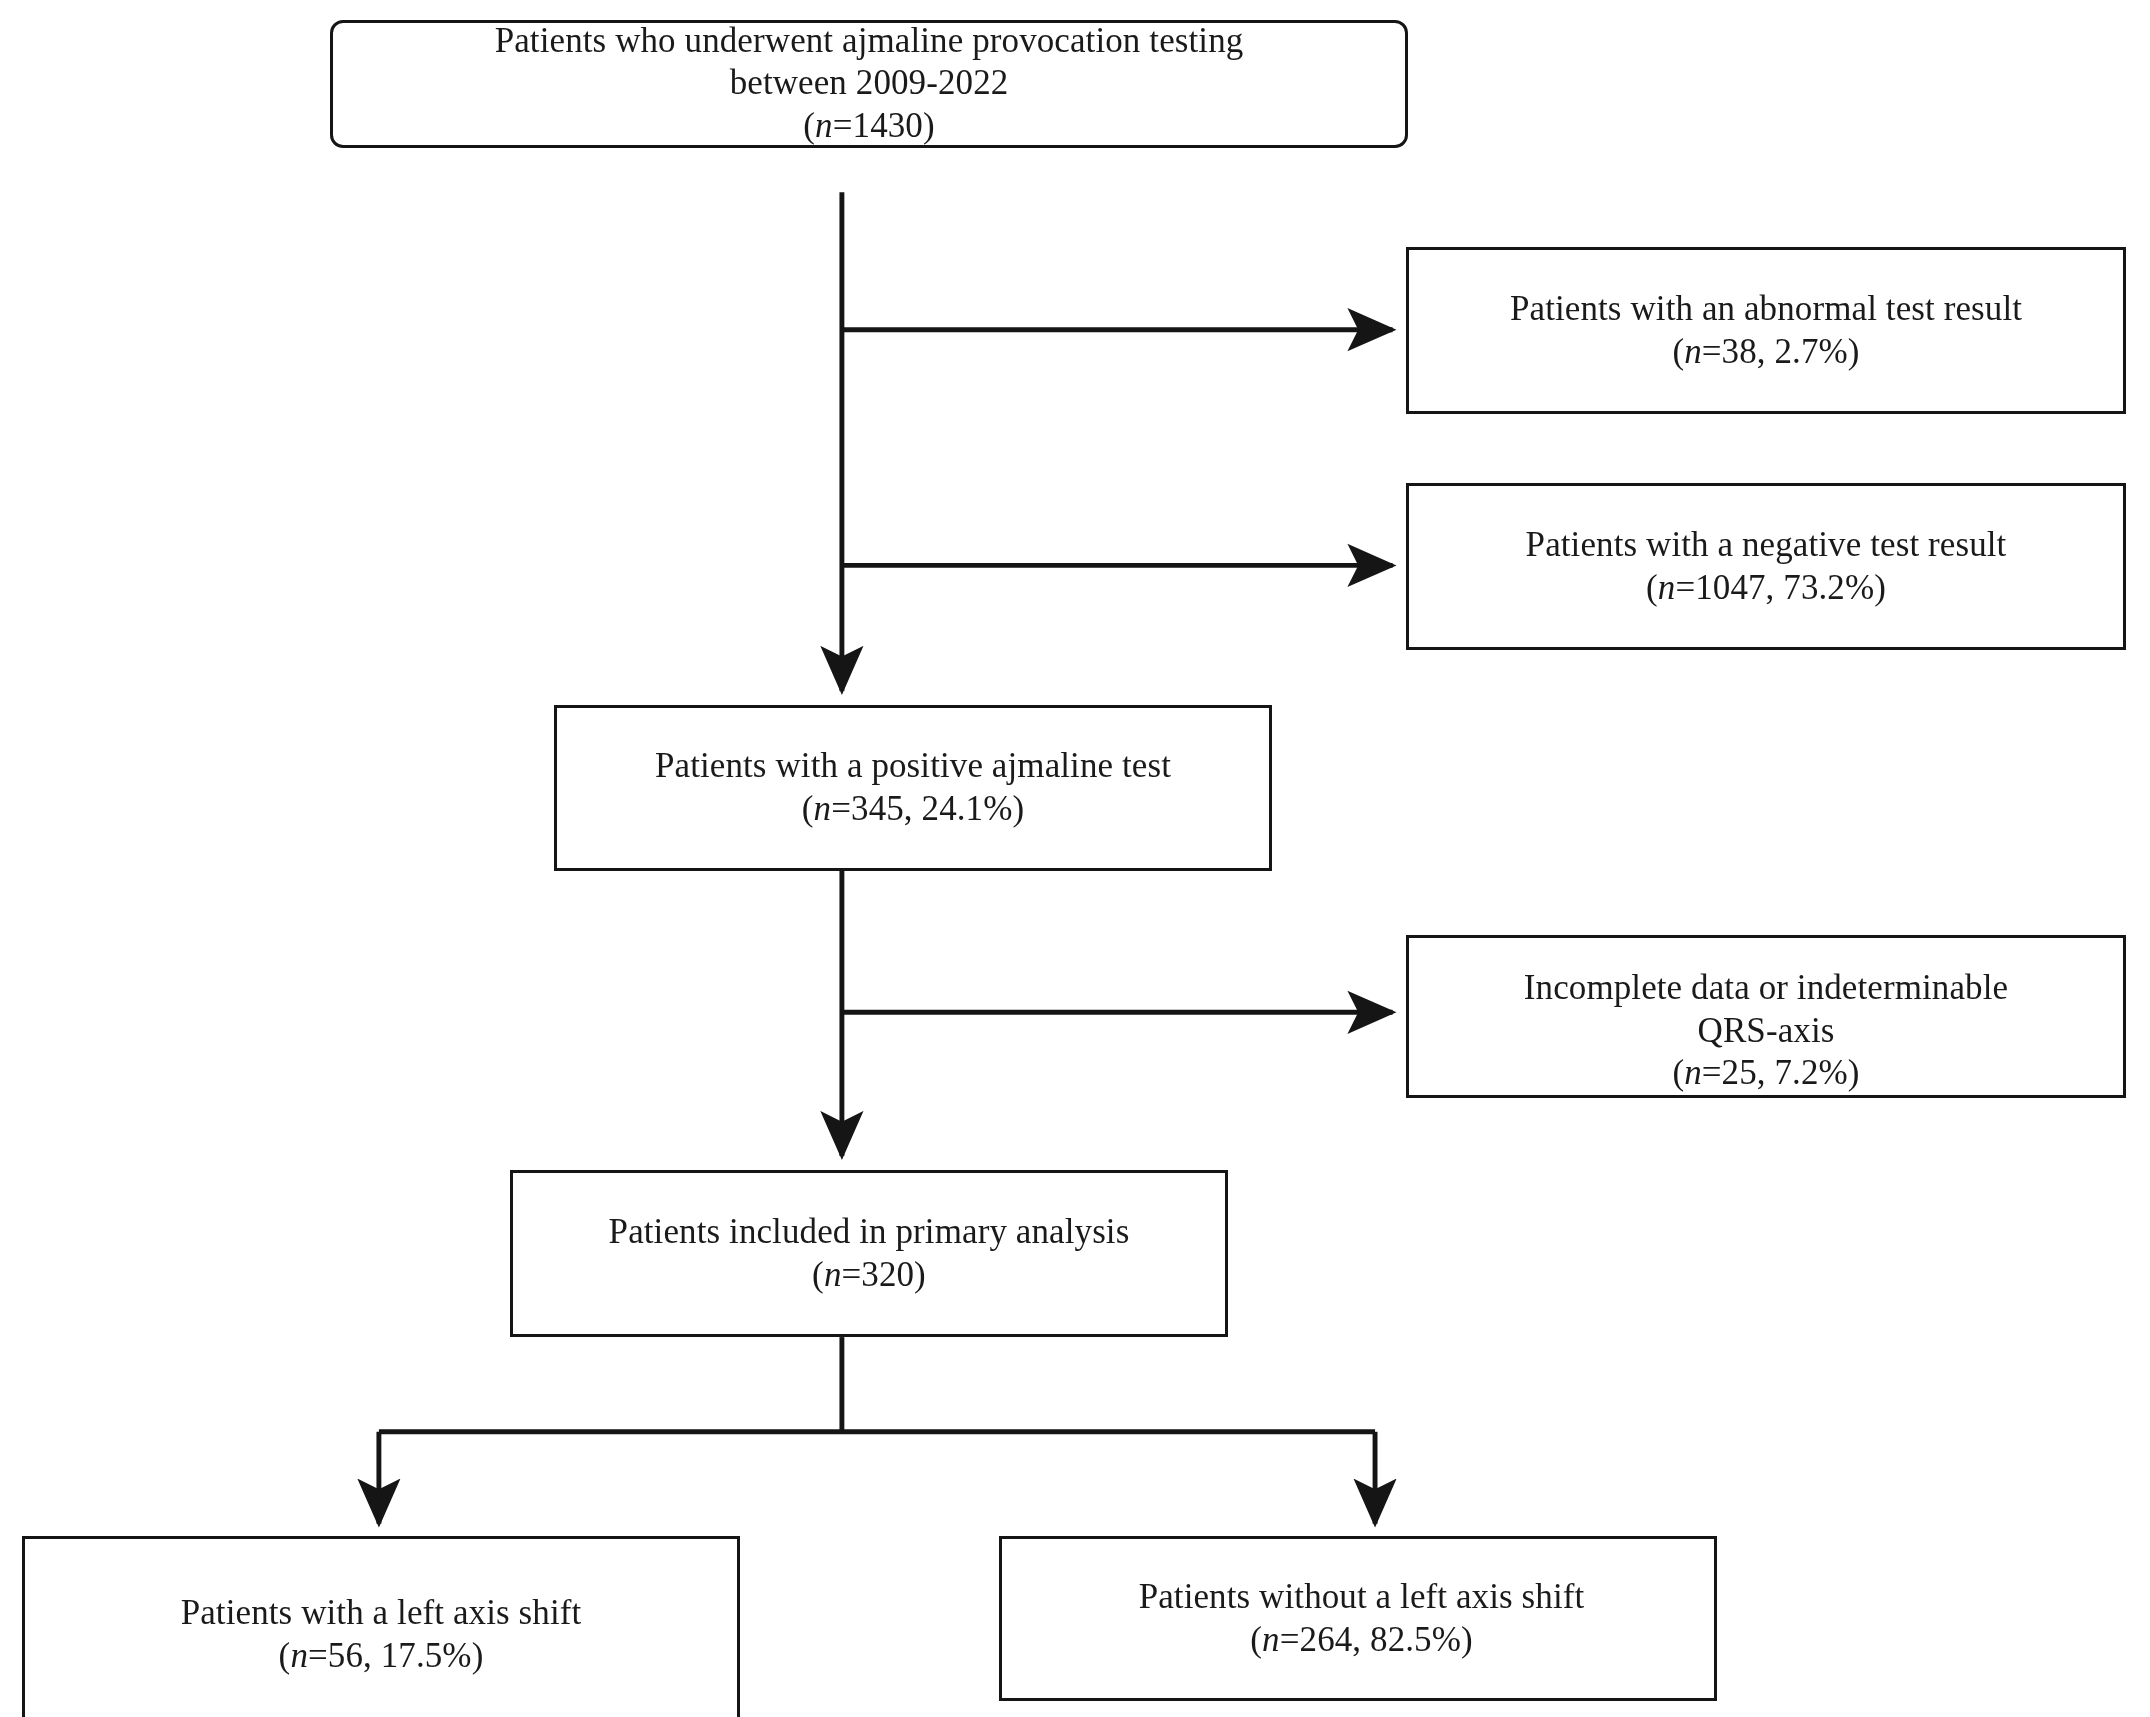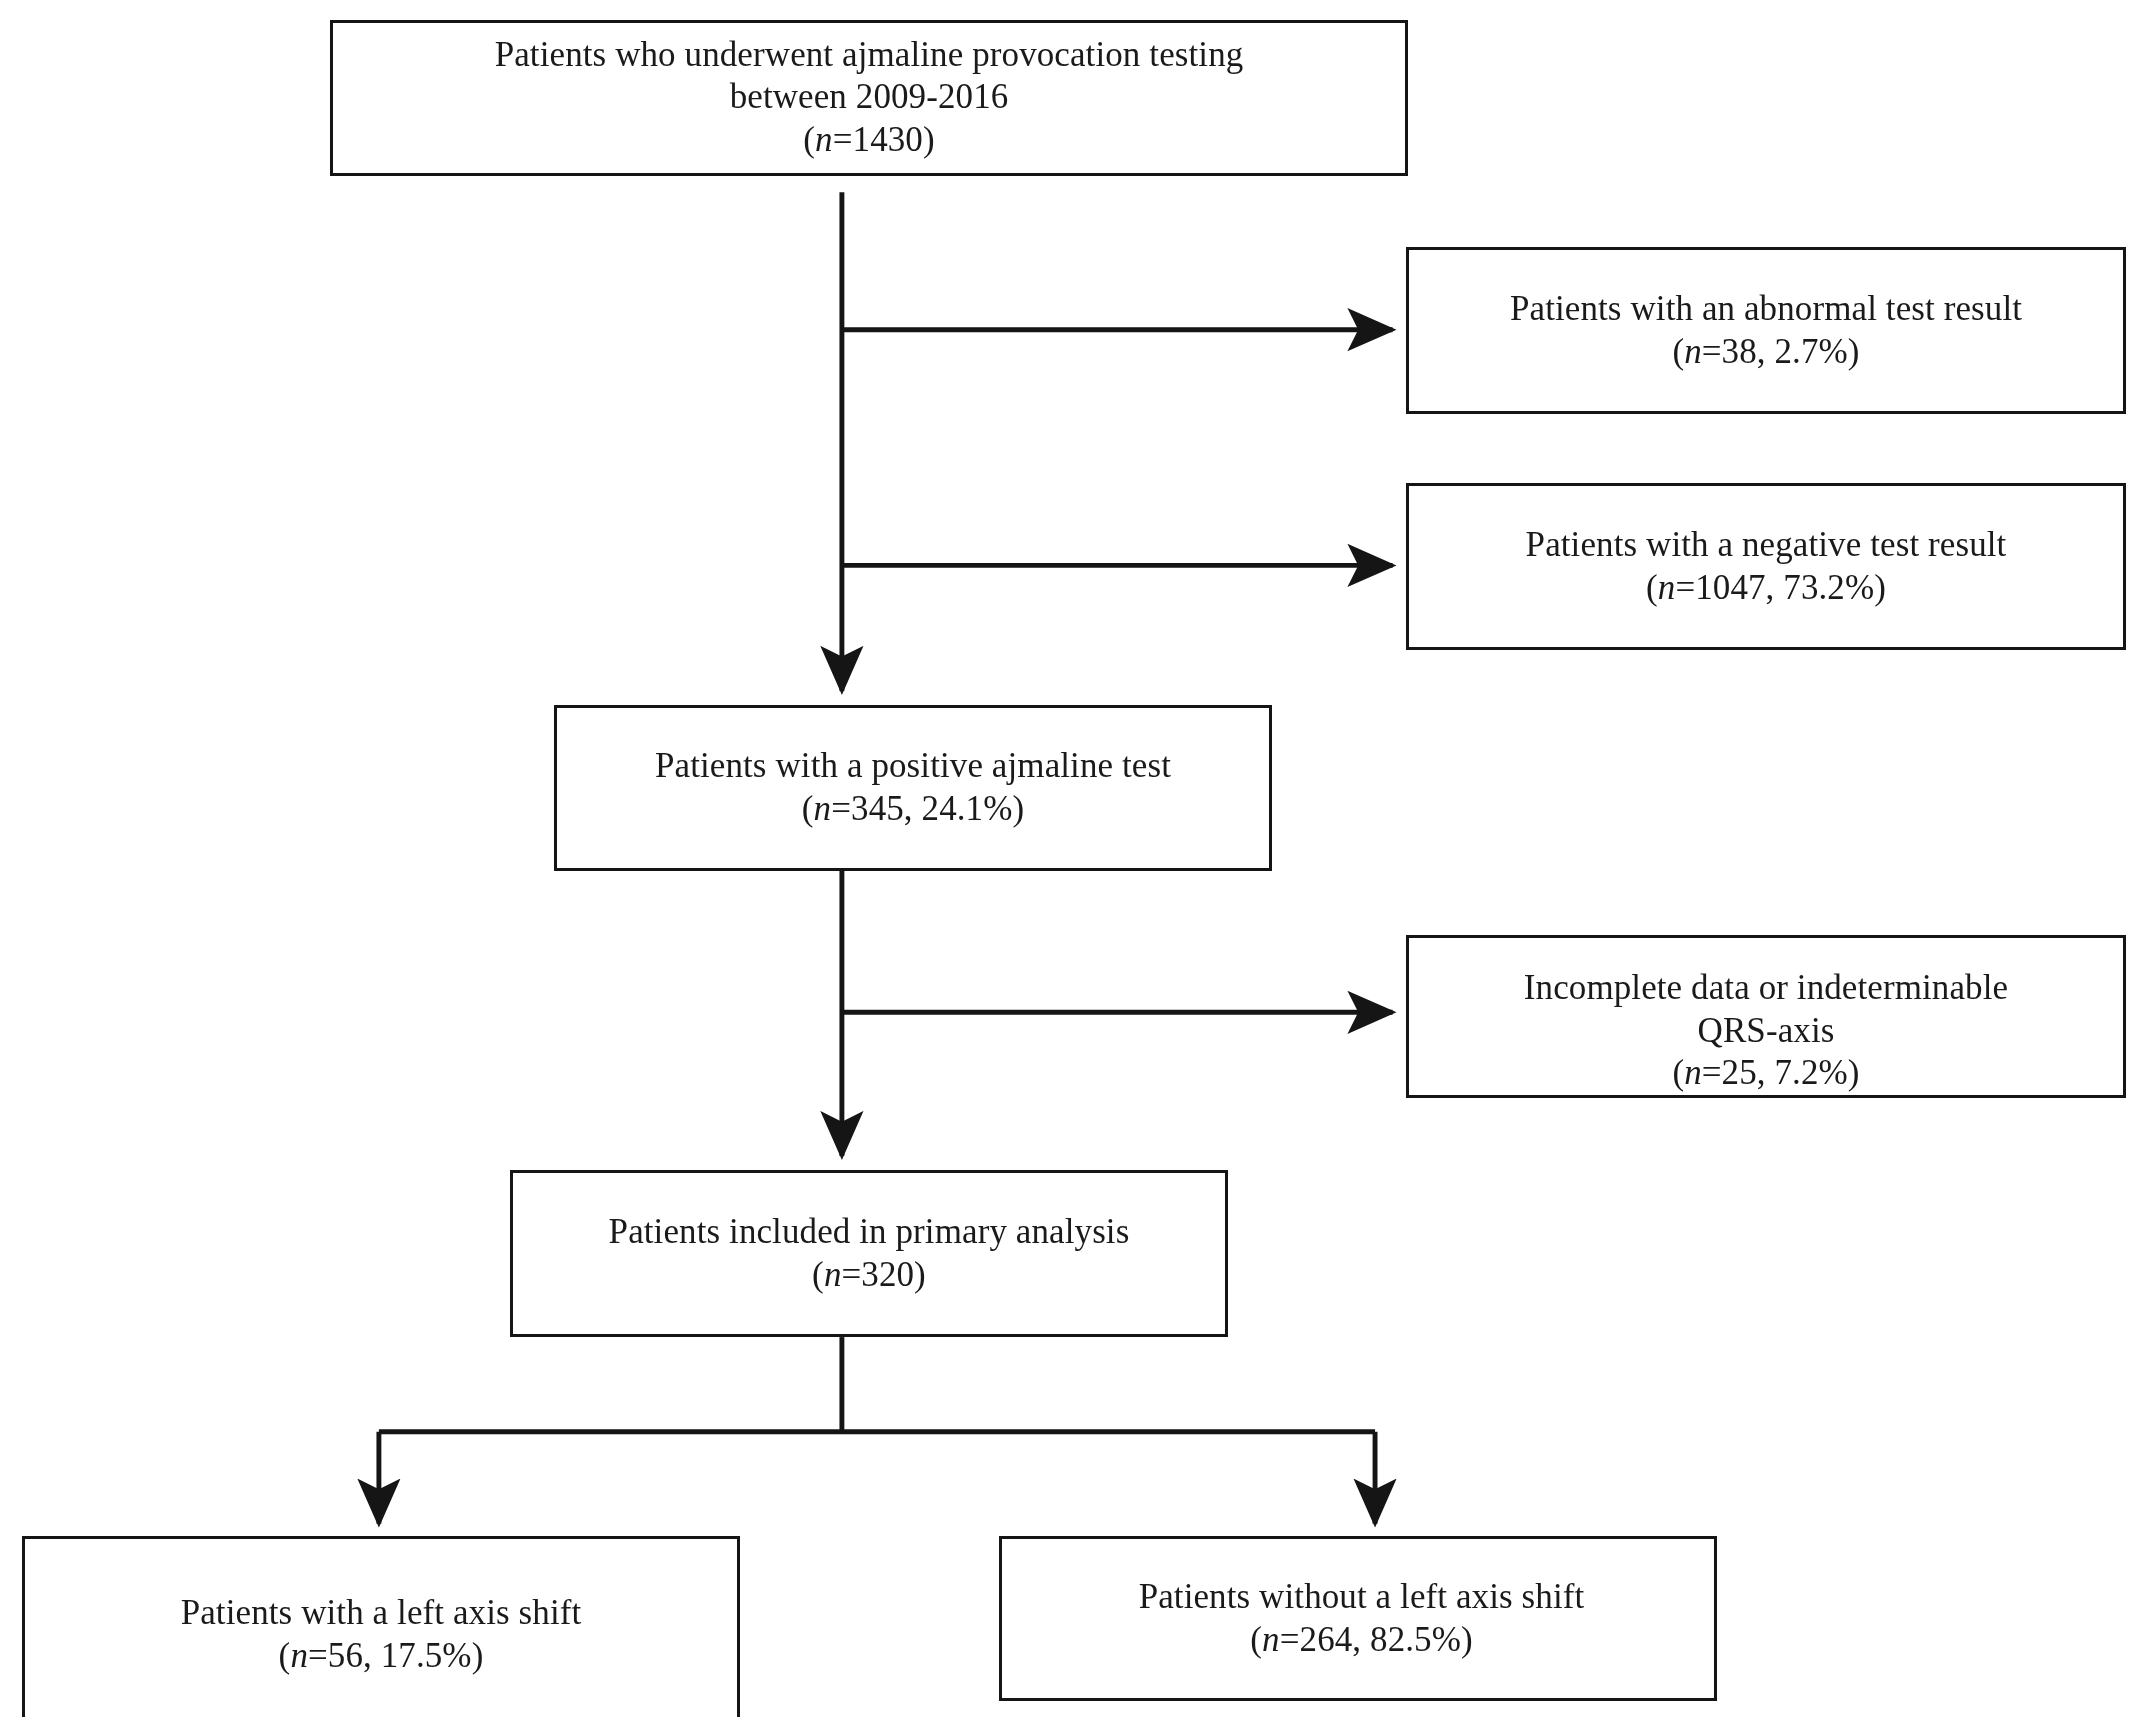--- a/index.html
+++ b/index.html
@@ -41,21 +41,21 @@
     z-index: 3;
   }
   .node .line {
     display: block;
     white-space: nowrap;
   }
   .ital {
     font-style: italic;
   }
   
-  #node-screened   { left: 330px;  top: 19.6px;   width: 1078px; height: 156px; }
+  #node-screened   { left: 330px;  top: 19.6px;   width: 1078px; height: 128px; border-radius: 13px; }
   #node-abnormal   { left: 1406px; top: 247px;  width: 720px; height: 167px; text-align: right; }
   #node-negative   { left: 1406px; top: 483px;  width: 720px; height: 167px; }
   #node-positive   { left: 510px;  top: 705px; width: 718px; height: 166px; margin-left: 44px; }
   #node-incomplete { left: 1406px; top: 935px; width: 720px; height: 163px; justify-content: flex-end; }
   #node-included   { left: 510px;  top: 1170px; width: 718px; height: 167px; }
   #node-leftshift  { left: 22px;   top: 1536px; width: 718px; height: 198px; }
   #node-noleftshift{ left: 999px; top: 1536px; width: 718px; height: 165px; padding-left: 7px; }
 </style>
 </head>
 <body>
@@ -82,21 +82,21 @@
 
       <line x1="1200" y1="1906" x2="1200" y2="2041"></line>
       <line x1="540" y1="2041" x2="1960" y2="2041"></line>
       <line x1="540" y1="2041" x2="540" y2="2172" marker-end="url(#arrowhead)"></line>
       <line x1="1960" y1="2041" x2="1960" y2="2172" marker-end="url(#arrowhead)"></line>
     </g>
   </svg>
 
   <div class="node" id="node-screened">
     <span class="line">Patients who underwent ajmaline provocation testing</span>
-    <span class="line">between 2009-2016</span>
+    <span class="line">between 2009-2022</span>
     <span class="line"><span>(</span><span class="ital">n</span><span>=1430)</span></span>
   </div>
 
   <div class="node" id="node-abnormal">
     <span class="line">Patients with an abnormal test result</span>
     <span class="line"><span>(</span><span class="ital">n</span><span>=38, 2.7%)</span></span>
   </div>
 
   <div class="node" id="node-negative">
     <span class="line">Patients with a negative test result</span>

